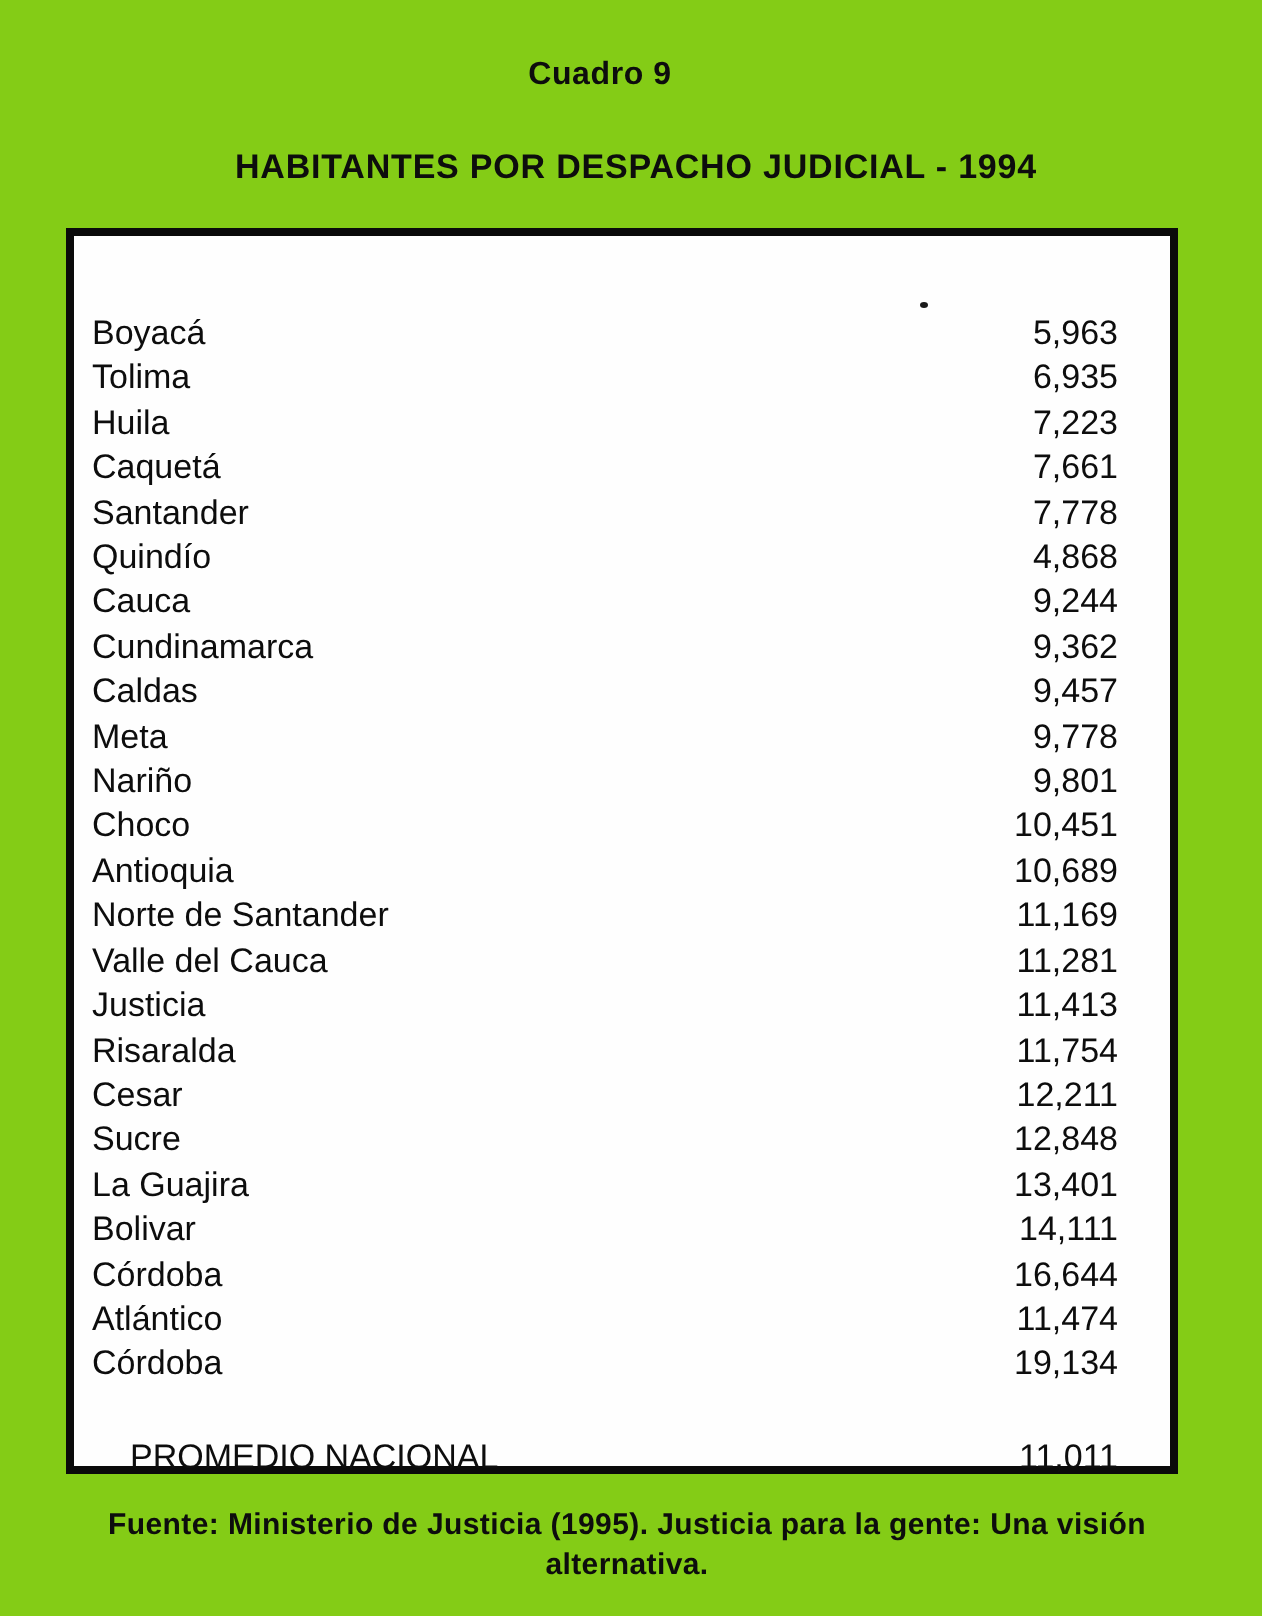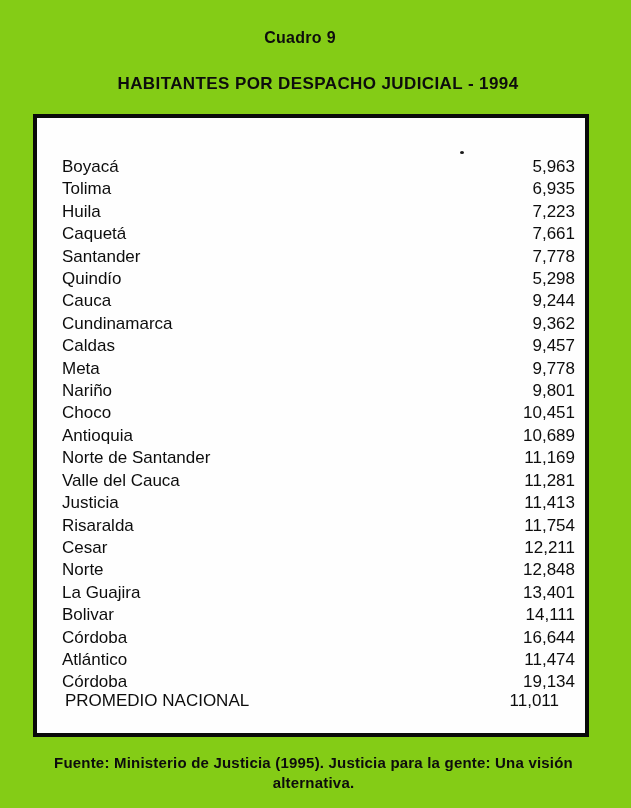--- a/index.html
+++ b/index.html
@@ -53,37 +53,36 @@
     width: 4px;
     height: 3px;
     background: #1a1a1a;
     border-radius: 50%;
   }
   .rows {
     position: absolute;
     left: 0;
     top: 38px;
     width: 100%;
-    padding-left: 16px;
   }
   .row, .summary-row {
     display: flex;
     justify-content: space-between;
     padding-left: 9px;
     padding-right: 26px;
     font-size: 17px;
     line-height: 22.4px;
   }
   .row-value, .summary-value {
     font-variant-numeric: tabular-nums;
   }
   .summary-row {
     position: absolute;
     left: 0;
-    top: 572px;
+    top: 600px;
     width: 100%;
     box-sizing: border-box;
     padding-left: 28px;
   }
   .footer {
     position: absolute;
     left: 41px;
     top: 753px;
     width: 545px;
     font-size: 15px;
@@ -126,21 +125,21 @@
     <span class="row-value">7,661</span>
   </div>
 
   <div class="row">
     <span class="row-label">Santander</span>
     <span class="row-value">7,778</span>
   </div>
 
   <div class="row">
     <span class="row-label">Quindío</span>
-    <span class="row-value">5,298</span>
+    <span class="row-value">4,868</span>
   </div>
 
   <div class="row">
     <span class="row-label">Cauca</span>
     <span class="row-value">9,244</span>
   </div>
 
   <div class="row">
     <span class="row-label">Cundinamarca</span>
     <span class="row-value">9,362</span>
@@ -190,21 +189,21 @@
     <span class="row-label">Risaralda</span>
     <span class="row-value">11,754</span>
   </div>
 
   <div class="row">
     <span class="row-label">Cesar</span>
     <span class="row-value">12,211</span>
   </div>
 
   <div class="row">
-    <span class="row-label">Norte</span>
+    <span class="row-label">Sucre</span>
     <span class="row-value">12,848</span>
   </div>
 
   <div class="row">
     <span class="row-label">La Guajira</span>
     <span class="row-value">13,401</span>
   </div>
 
   <div class="row">
     <span class="row-label">Bolivar</span>

